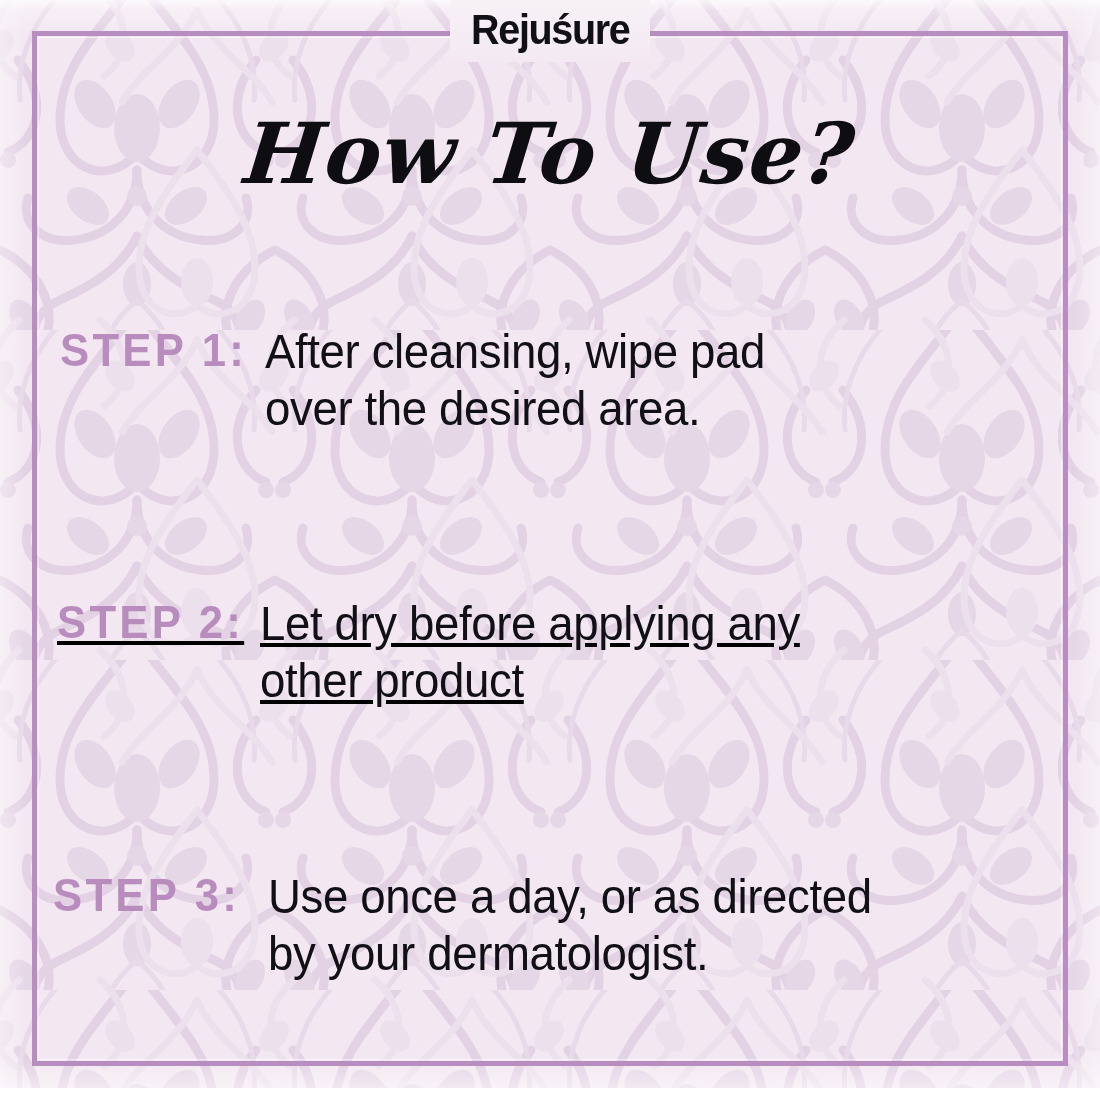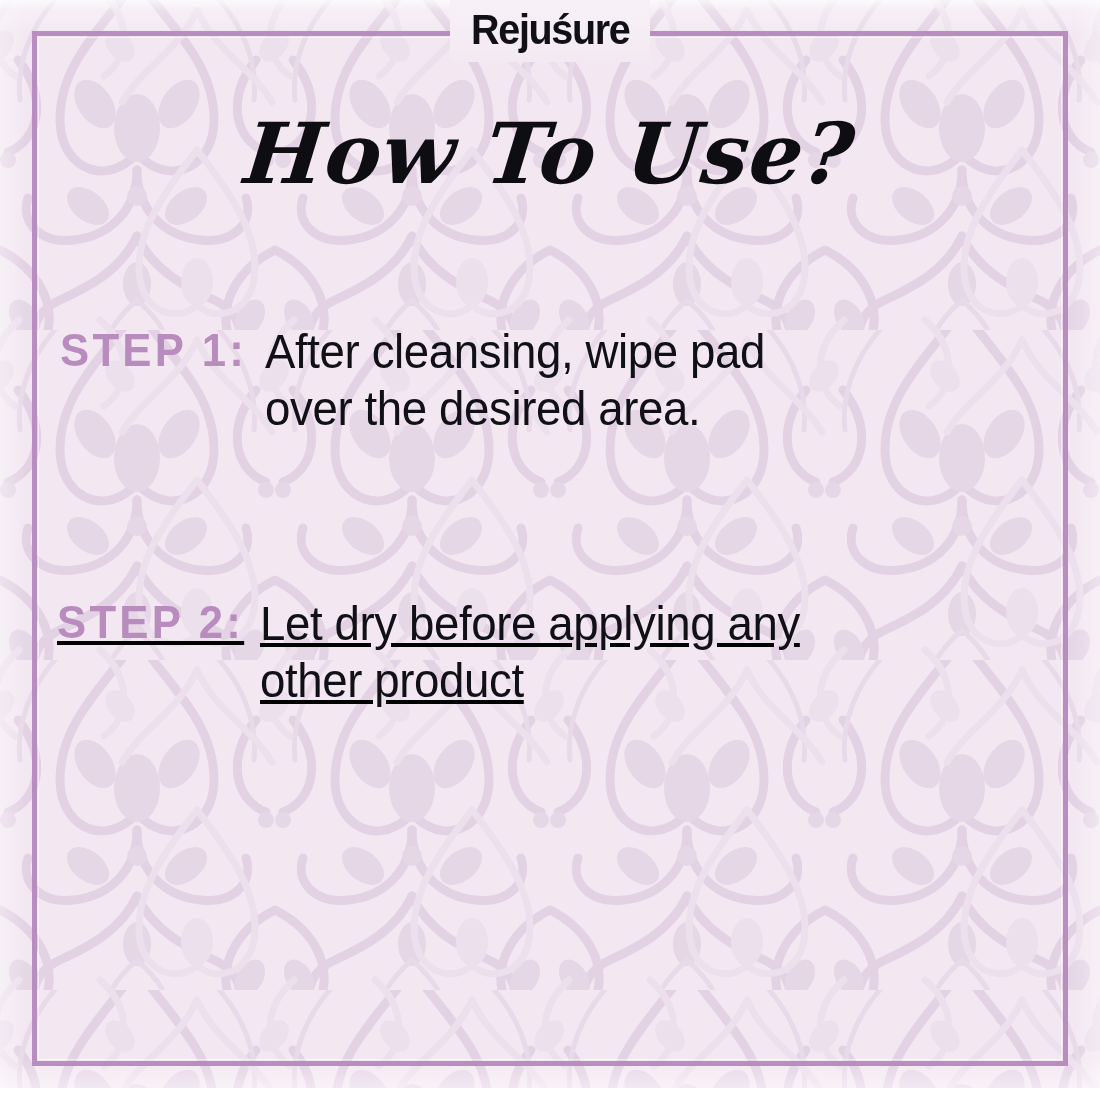--- a/index.html
+++ b/index.html
@@ -236,16 +236,21 @@
       <div class="step-text">After cleansing, wipe pad
 over the desired area.</div>
     </div>
 
     <div class="step" id="step-2">
       <div class="step-label">STEP 2:</div>
       <div class="step-text">Let dry before applying any
 other product</div>
     </div>
 
+    <div class="step" id="step-3">
+      <div class="step-label">STEP 3:</div>
+      <div class="step-text">Use once a day, or as directed
+by your dermatologist.</div>
+    </div>
 
   </div>
 
 </div>
 
 </body></html>

